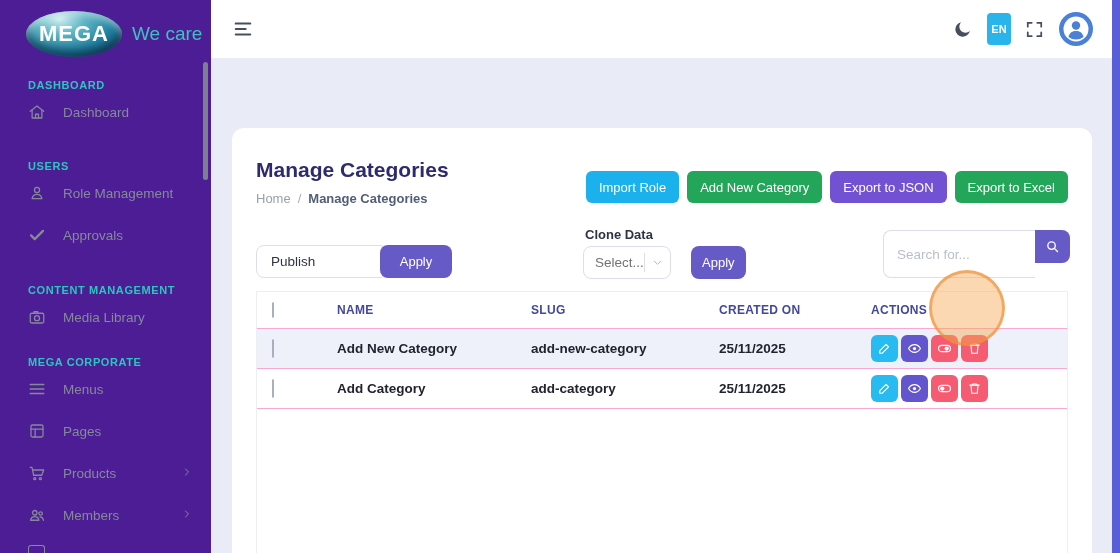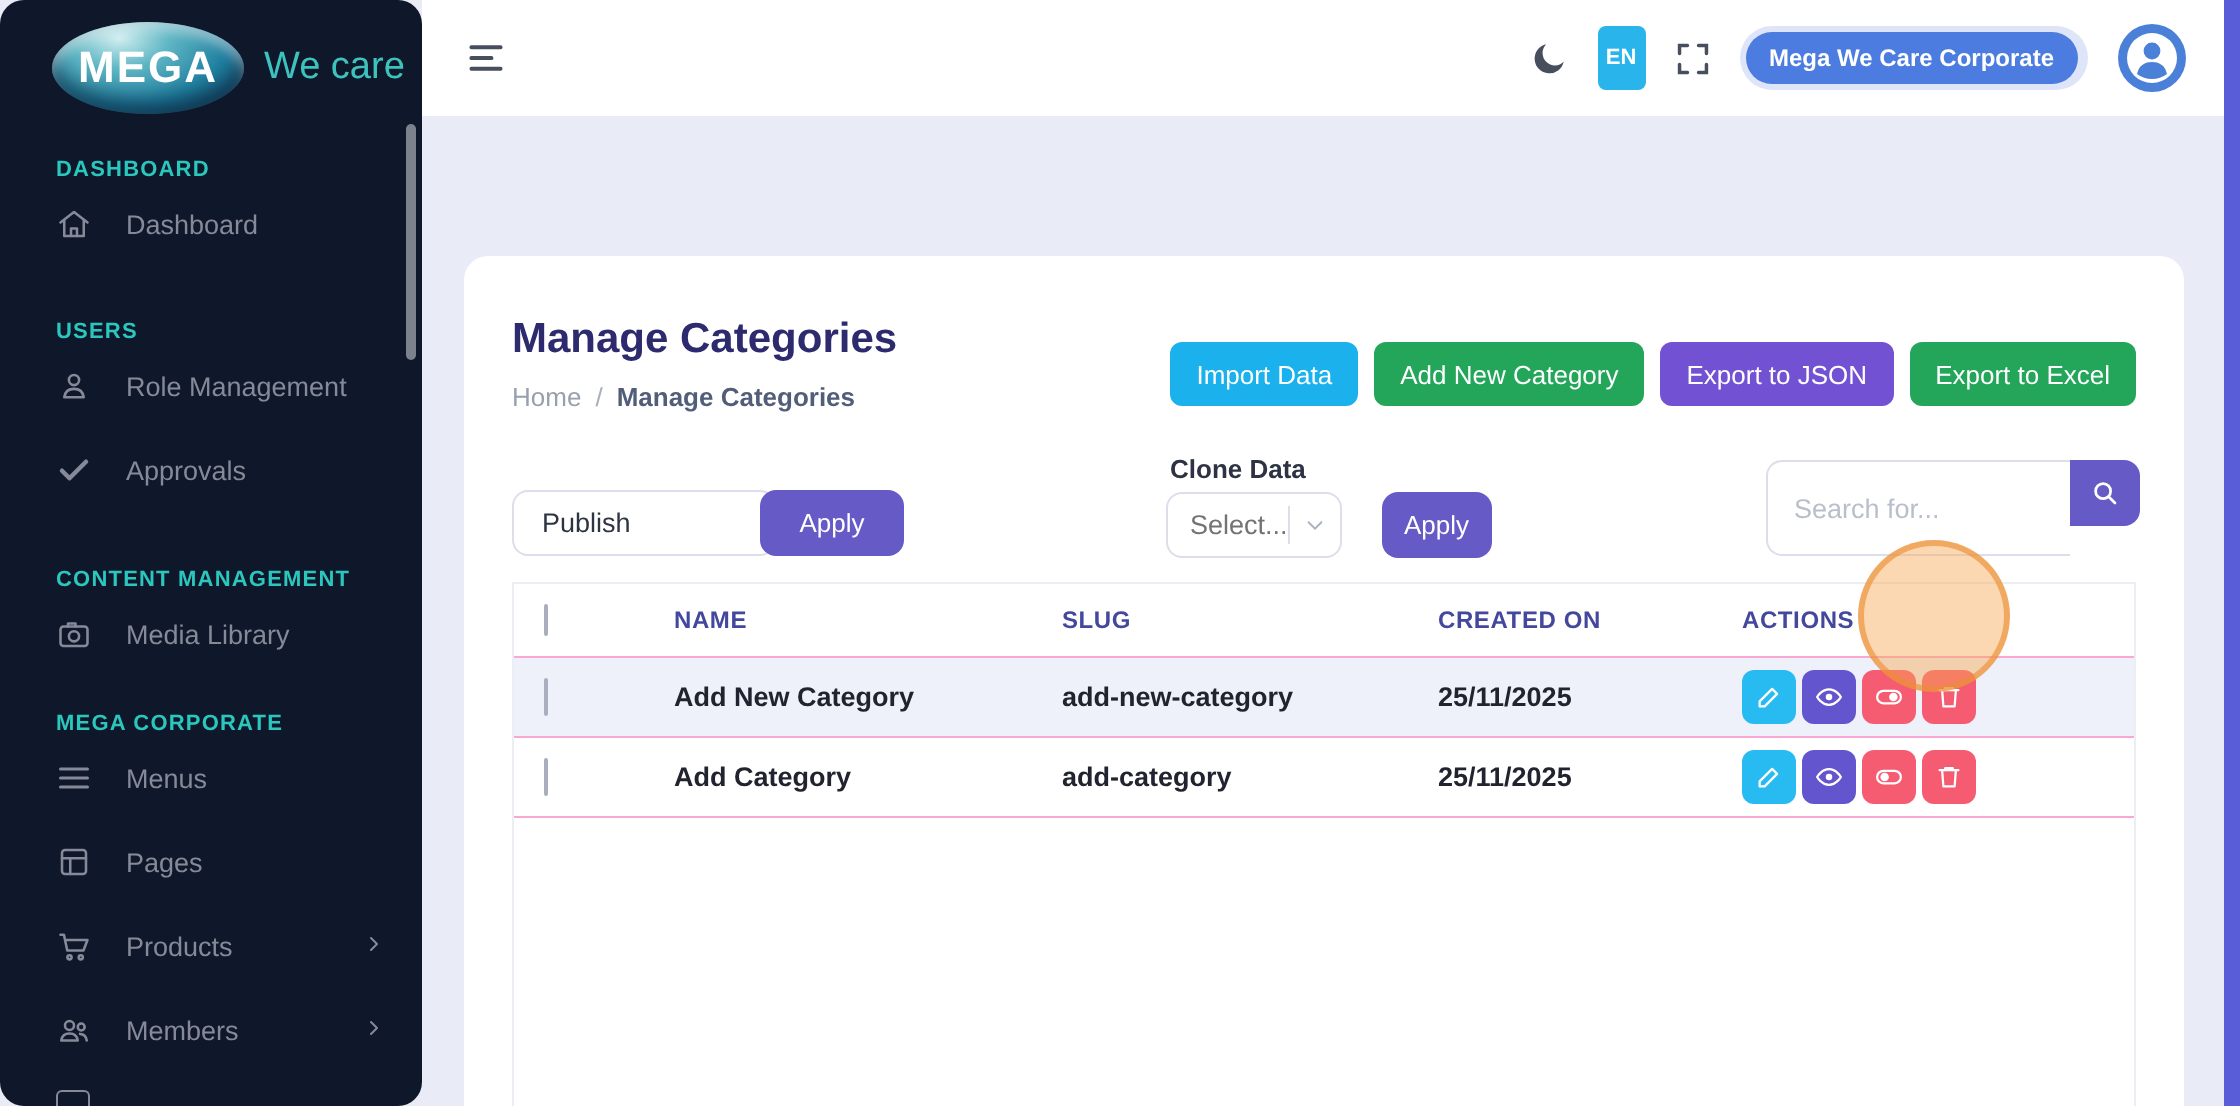--- a/index.html
+++ b/index.html
@@ -1,20 +1,20 @@
 <!DOCTYPE html>
 <html><head>
 <meta charset="utf-8">
 <style>
   * { margin:0; padding:0; box-sizing:border-box; }
   html,body { width:1120px; height:553px; overflow:hidden; }
   body { font-family:"Liberation Sans", sans-serif; background:#e9ebf6; position:relative; }
 
   
-  .sidebar { position:absolute; left:0; top:0; width:211px; height:553px; background:#0f172a; overflow:hidden; z-index:5;border-radius:12px; }
+  .sidebar { position:absolute; left:0; top:0; width:211px; height:553px; background:#4c1d95; overflow:hidden; z-index:5; }
   .logo-row { height:67px; display:flex; align-items:center; padding-left:26px; gap:10px; }
   .logo-ellipse { width:96px; height:46px; border-radius:50%;
     background:radial-gradient(ellipse at 35% 18%, #cfeef0 0%, #5fb6c4 28%, #1f7fa0 62%, #123a5e 100%);
     display:flex; align-items:center; justify-content:center;
     box-shadow:inset 0 -6px 10px rgba(0,0,20,.45), inset 0 4px 6px rgba(255,255,255,.5); }
   .logo-ellipse span { color:#fff; font-weight:bold; font-size:22px; letter-spacing:1px; }
   .tagline { color:#3cc3bd; font-size:19px; }
   .side-label { color:#2bc7bd; font-size:11px; font-weight:bold; letter-spacing:.6px; margin-left:28px; }
   .side-item { height:42px; display:flex; align-items:center; padding-left:28px; gap:17px; color:#868a98; font-size:13.5px; cursor:pointer; }
   .side-item svg { width:18px; height:18px; stroke:#868a98; fill:none; stroke-width:1.7; stroke-linecap:round; stroke-linejoin:round; flex:0 0 auto; }
@@ -187,23 +187,20 @@
     </div>
     <div class="en-badge">EN</div>
     <div class="icon-btn">
       <svg width="19" height="19" viewBox="0 0 24 24" fill="none" stroke="#474e5d" stroke-width="2.2" stroke-linecap="round">
           <path d="M8.5 3.5h-5v5"></path>
           <path d="M15.5 3.5h5v5"></path>
           <path d="M3.5 15.5v5h5"></path>
           <path d="M20.5 15.5v5h-5"></path>
         </svg>
     </div>
-    <div class="org-pill">
-      <button class="org-btn">Mega We Care Corporate</button>
-    </div>
     <div class="avatar">
       <svg width="36" height="36" viewBox="0 0 36 36">
           <circle cx="18" cy="18" r="17" fill="#4b80d9"></circle>
           <circle cx="18" cy="18" r="12.5" fill="#fff"></circle>
           <circle cx="18" cy="14.5" r="4.2" fill="#4b80d9"></circle>
           <path d="M10.5 26c1-4.5 4-6 7.5-6s6.5 1.5 7.5 6a12.5 12.5 0 0 1-15 0z" fill="#4b80d9"></path>
         </svg>
     </div>
   </div>
 </div>
@@ -214,21 +211,21 @@
     <div class="card-head">
       <div>
         <div class="page-title">Manage Categories</div>
         <div class="breadcrumb">
           <span class="bc-home">Home</span>
           <span class="bc-sep">/</span>
           <span class="bc-current">Manage Categories</span>
         </div>
       </div>
       <div class="head-actions">
-        <button class="btn btn-cyan">Import Data</button>
+        <button class="btn btn-cyan">Import Role</button>
         <button class="btn btn-green">Add New Category</button>
         <button class="btn btn-purple">Export to JSON</button>
         <button class="btn btn-green">Export to Excel</button>
       </div>
     </div>
 
     <div class="filter-row">
       <div class="publish-group">
         <input class="publish-input" value="Publish" style="">
         <button class="btn-apply">Apply</button>

